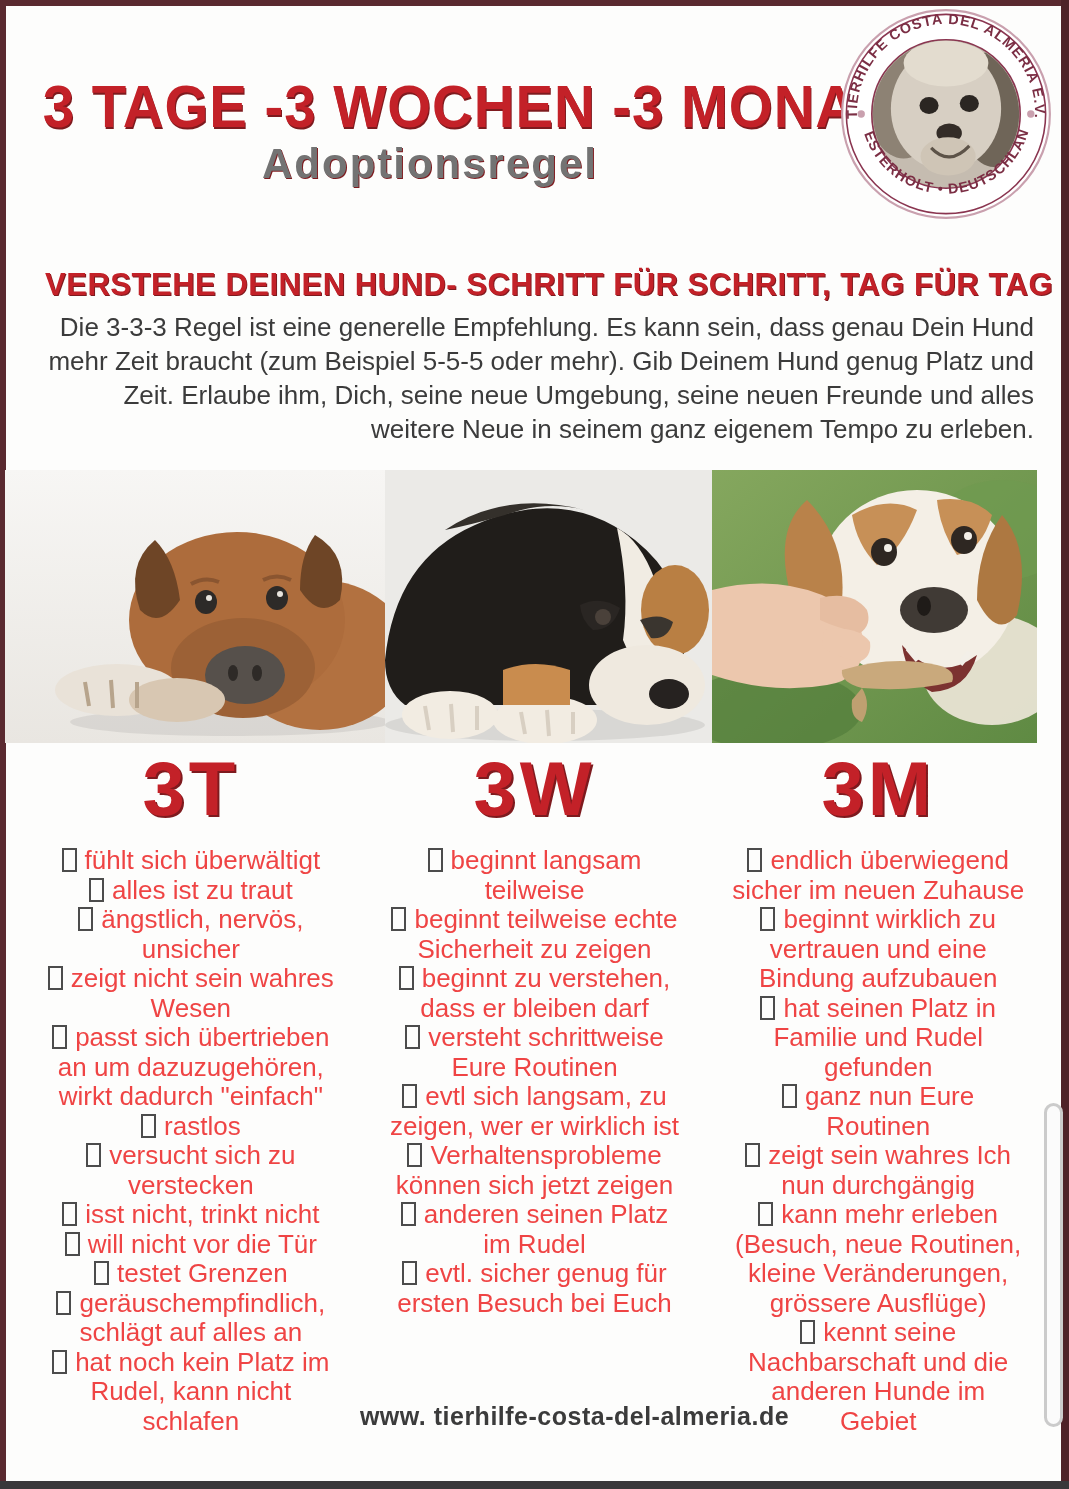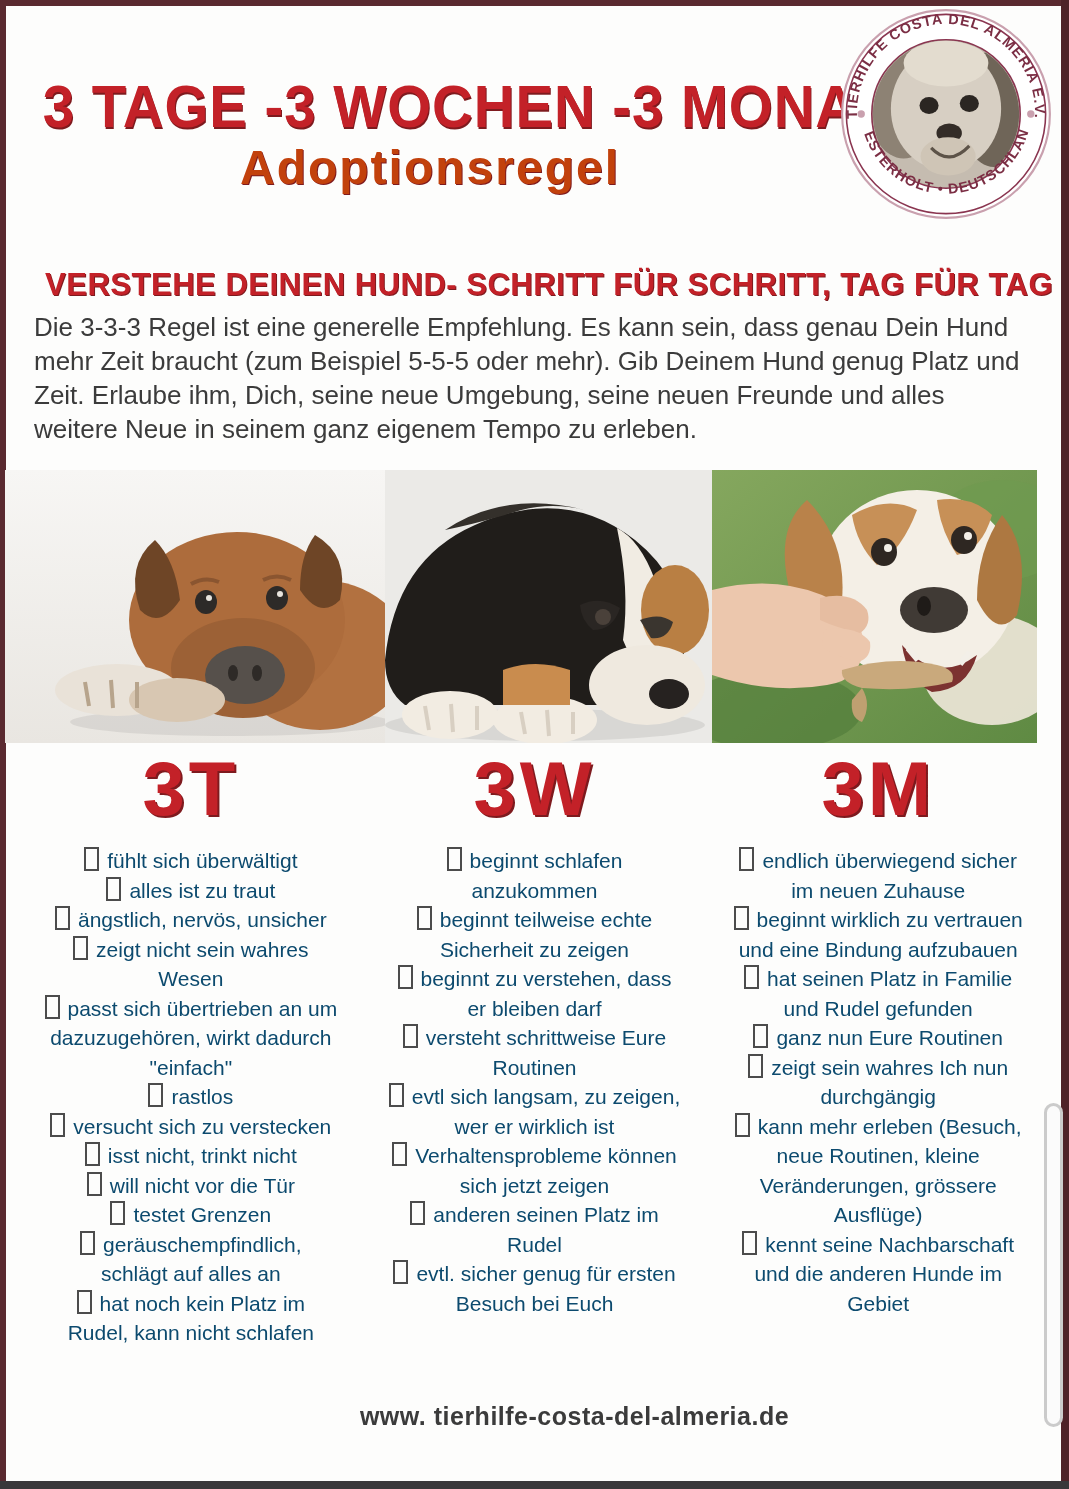--- a/index.html
+++ b/index.html
@@ -18,47 +18,47 @@
   }
   
   .title1{
     position:absolute;left:18px;top:72px;width:824px;text-align:center;
     font-size:60px;font-weight:bold;color:#c32128;letter-spacing:1px;
     white-space:nowrap;transform:scaleX(.94);transform-origin:center;
     text-shadow:1px 2px 0 #7e1a1e;
   }
   .title2{
     position:absolute;left:18px;top:140px;width:824px;text-align:center;
-    font-size:48px;font-weight:bold;color:#c2410c;letter-spacing:2px;
+    font-size:42px;font-weight:bold;color:#737373;letter-spacing:2px;
     text-shadow:1px 1px 0 #7e1a1e;
   }
   .logo{position:absolute;left:840px;top:4px;width:212px;height:220px;}
   
   .subtitle{
     position:absolute;left:30px;top:266px;width:1006px;text-align:center;
     font-size:32px;font-weight:bold;color:#c32128;letter-spacing:.5px;
     text-shadow:1px 1px 0 #7e1a1e;white-space:nowrap;transform:scaleX(.97);
   }
   .intro{
-    position:absolute;left:34px;top:310px;width:1000px;text-align:left;
+    position:absolute;left:34px;top:310px;width:1000px;text-align:right;
     font-size:26px;line-height:34px;color:#3b3b3b;
   }
   
   .photo-row{position:absolute;left:5px;top:470px;width:1040px;height:273px;display:flex;}
   .photo-row svg{display:block;}
   
   .columns{
     position:absolute;left:30px;top:746px;width:1009px;display:flex;column-gap:22px;
   }
   .col{flex:1 1 0;text-align:center;}
   .col-heading{
     font-size:76px;font-weight:bold;color:#c32128;letter-spacing:4px;
     line-height:86px;margin:0 0 10px 0;text-shadow:2px 2px 0 #7e1a1e;
   }
-  ul.items{list-style:none;margin:14px;padding:0;font-size:21px;line-height:29.5px;color:#0c4a6e;}
+  ul.items{list-style:none;margin:14px;padding:0;font-size:26px;line-height:29.5px;color:#ef4444;}
   li.item{margin:0;}
   li.item::before{
     content:"";display:inline-block;width:11px;height:20px;
     border:2px solid #4c4c4c;margin-right:8px;vertical-align:-3px;
   }
   
   .website{
     position:absolute;left:0;top:1402px;width:1069px;text-align:center;
     font-size:25px;font-weight:bold;color:#3b3b3b;letter-spacing:.5px;padding-left:40px;
   }
@@ -215,21 +215,21 @@
         <li class="item">isst nicht, trinkt nicht</li>
         <li class="item">will nicht vor die Tür</li>
         <li class="item">testet Grenzen</li>
         <li class="item">geräuschempfindlich, schlägt auf alles an</li>
         <li class="item">hat noch kein Platz im Rudel, kann nicht schlafen</li>
       </ul>
   </div>
   <div class="col">
     <div class="col-heading">3W</div>
     <ul class="items">
-        <li class="item">beginnt schlafen anzukommen</li>
+        <li class="item">beginnt langsam teilweise</li>
         <li class="item">beginnt teilweise echte Sicherheit zu zeigen</li>
         <li class="item">beginnt zu verstehen, dass er bleiben darf</li>
         <li class="item">versteht schrittweise Eure Routinen</li>
         <li class="item">evtl sich langsam, zu zeigen, wer er wirklich ist</li>
         <li class="item">Verhaltensprobleme können sich jetzt zeigen</li>
         <li class="item">anderen seinen Platz im Rudel</li>
         <li class="item">evtl. sicher genug für ersten Besuch bei Euch</li>
       </ul>
   </div>
   <div class="col">

